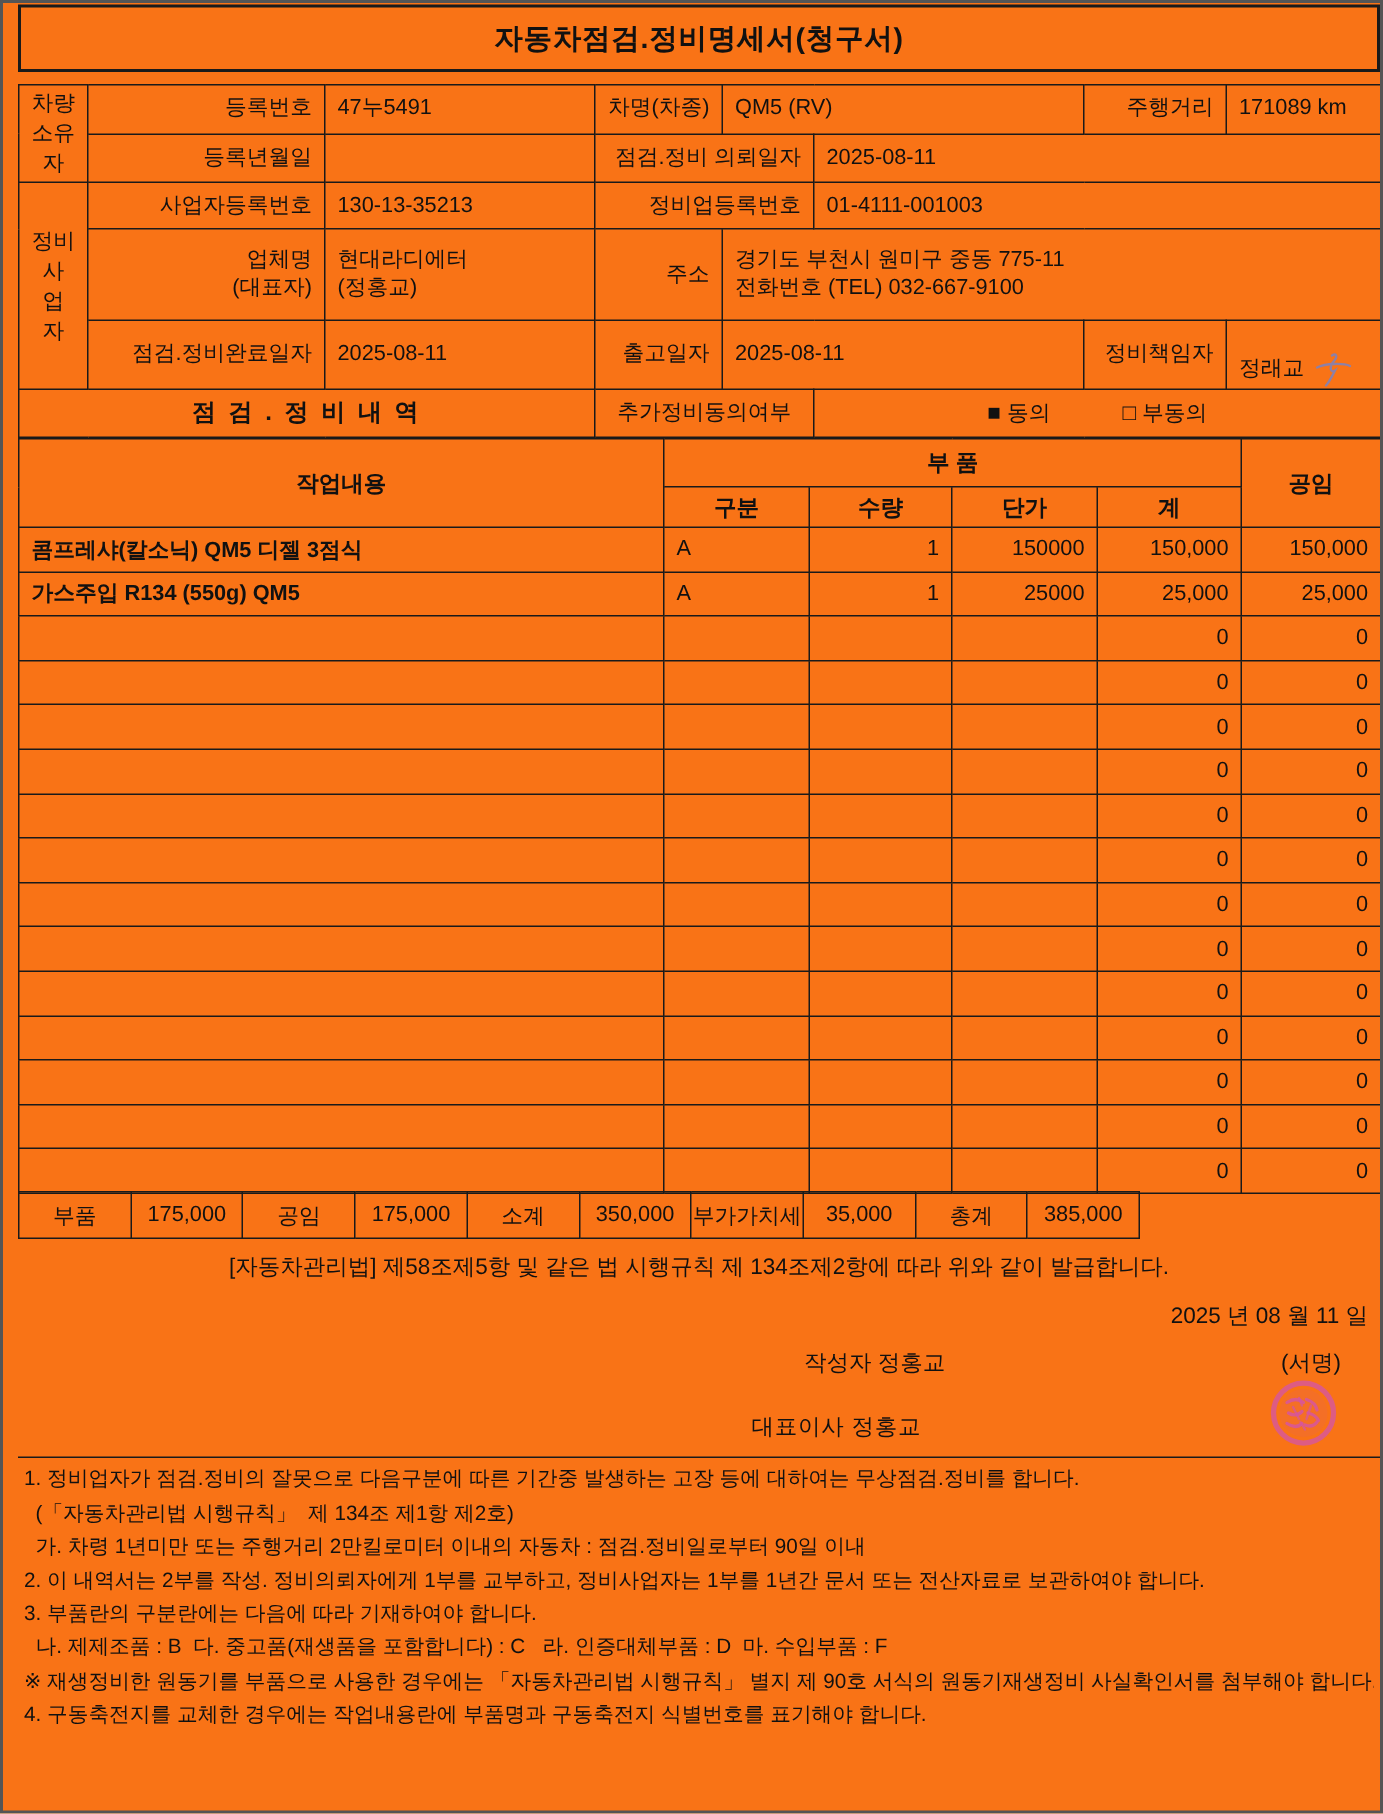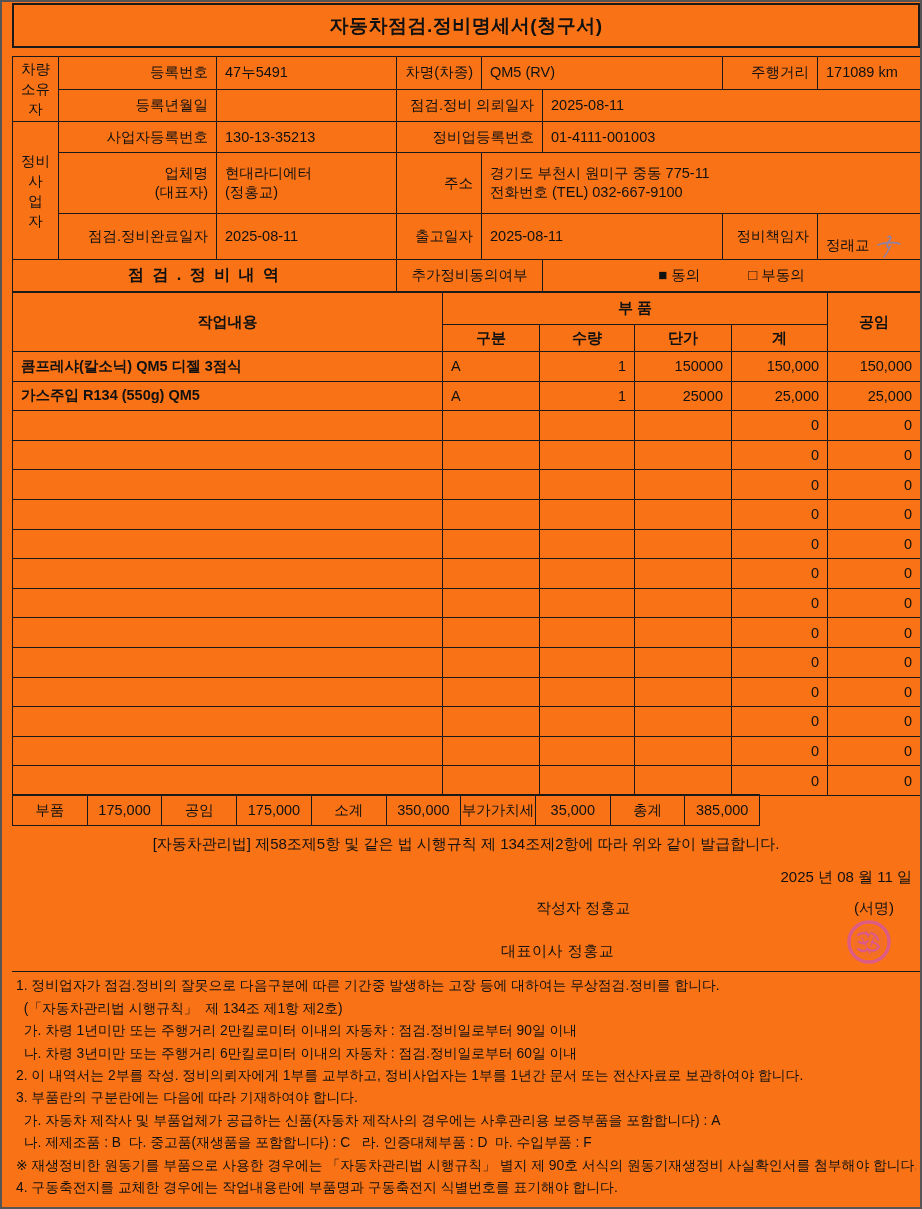--- a/index.html
+++ b/index.html
@@ -352,28 +352,26 @@
       </svg>
     </div>
 
     <div class="notes">
   <div class="note-line">1. 정비업자가 점검.정비의 잘못으로 다음구분에 따른 기간중 발생하는 고장 등에 대하여는 무상점검.정비를 합니다.</div>
 
   <div class="note-line">  (「자동차관리법 시행규칙」  제 134조 제1항 제2호)</div>
 
   <div class="note-line">  가. 차령 1년미만 또는 주행거리 2만킬로미터 이내의 자동차 : 점검.정비일로부터 90일 이내</div>
 
-  <div class="note-line">  나. 차령 3년미만 또는 주행거리 6만킬로미터 이내의 자동차 : 점검.정비일로부터 60일 이내</div>
 
 
   <div class="note-line">2. 이 내역서는 2부를 작성. 정비의뢰자에게 1부를 교부하고, 정비사업자는 1부를 1년간 문서 또는 전산자료로 보관하여야 합니다.</div>
 
   <div class="note-line">3. 부품란의 구분란에는 다음에 따라 기재하여야 합니다.</div>
 
-  <div class="note-line">  가. 자동차 제작사 및 부품업체가 공급하는 신품(자동차 제작사의 경우에는 사후관리용 보증부품을 포함합니다) : A</div>
 
   <div class="note-line">  나. 제제조품 : B  다. 중고품(재생품을 포함합니다) : C   라. 인증대체부품 : D  마. 수입부품 : F</div>
 
   <div class="note-line">※ 재생정비한 원동기를 부품으로 사용한 경우에는 「자동차관리법 시행규칙」 별지 제 90호 서식의 원동기재생정비 사실확인서를 첨부해야 합니다.</div>
 
   <div class="note-line">4. 구동축전지를 교체한 경우에는 작업내용란에 부품명과 구동축전지 식별번호를 표기해야 합니다.</div>
 </div>
 
   </div>
 </div>

